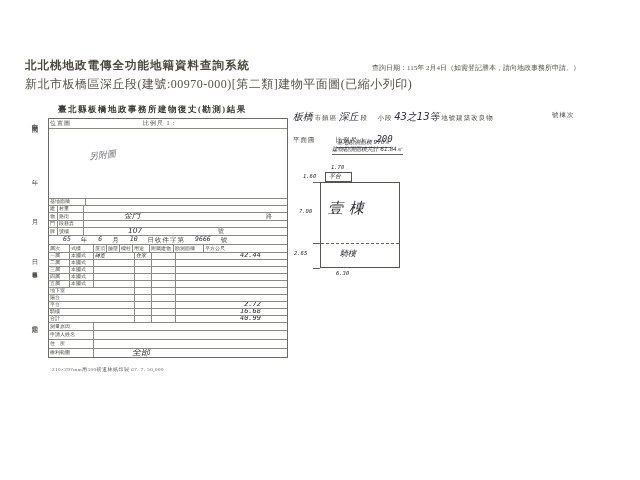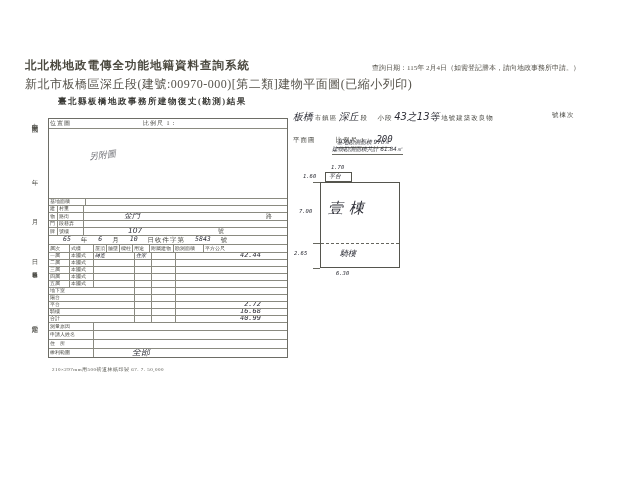--- a/index.html
+++ b/index.html
@@ -34,21 +34,21 @@
 </style>
 </head>
 <body>
 
 <div class="screen">
 
   <div class="abs sys-title" style="left:25px;top:58px;">北北桃地政電傳全功能地籍資料查詢系統</div>
   <div class="abs sub-title" style="left:25px;top:76px;">新北市板橋區深丘段(建號:00970-000)[第二類]建物平面圖(已縮小列印)</div>
   <div class="abs query-note" style="left:372px;top:63px;">查詢日期：115年 2月4日（如需登記謄本，請向地政事務所申請。）</div>
 
-  <div class="abs form-title" style="left:58px;top:96px;">臺北縣板橋地政事務所建物復丈(勘測)結果</div>
+  <div class="abs form-title" style="left:58px;top:104px;">臺北縣板橋地政事務所建物復丈(勘測)結果</div>
 
   <div class="abs vert" style="left:30px;top:118px;height:46px;">中華民國</div>
   <div class="abs vert" style="left:30px;top:174px;">年</div>
   <div class="abs vert" style="left:30px;top:214px;">月</div>
   <div class="abs vert" style="left:30px;top:254px;">日</div>
   <div class="abs vert tiny" style="left:31px;top:268px;height:48px;">回縣區檢驗</div>
   <div class="abs vert" style="left:30px;top:320px;height:20px;">鑑定</div>
 
   <div class="tbl">
 
@@ -94,21 +94,21 @@
     </div>
 
     <div class="row" style="height:9px;font-size:6.5px;">
       <div class="cell" style="flex:1;gap:10px;padding-left:14px;">
         <span class="handnum">65</span>
         <span class="lbl">年</span>
         <span class="handnum">6</span>
         <span class="lbl">月</span>
         <span class="handnum">10</span>
         <span class="lbl">日收件字第</span>
-        <span class="handnum">5843</span>
+        <span class="handnum">9666</span>
         <span class="lbl">號</span>
       </div>
     </div>
 
     <div class="row" style="height:8px;">
       <div class="cell lbl tiny" style="width:20px;">層次</div>
       <div class="cell lbl tiny" style="width:24px;">式樣</div>
       <div class="cell lbl tiny" style="width:13px;">屋頂</div>
       <div class="cell lbl tiny" style="width:13px;">牆壁</div>
       <div class="cell lbl tiny" style="width:13px;">樑柱</div>

